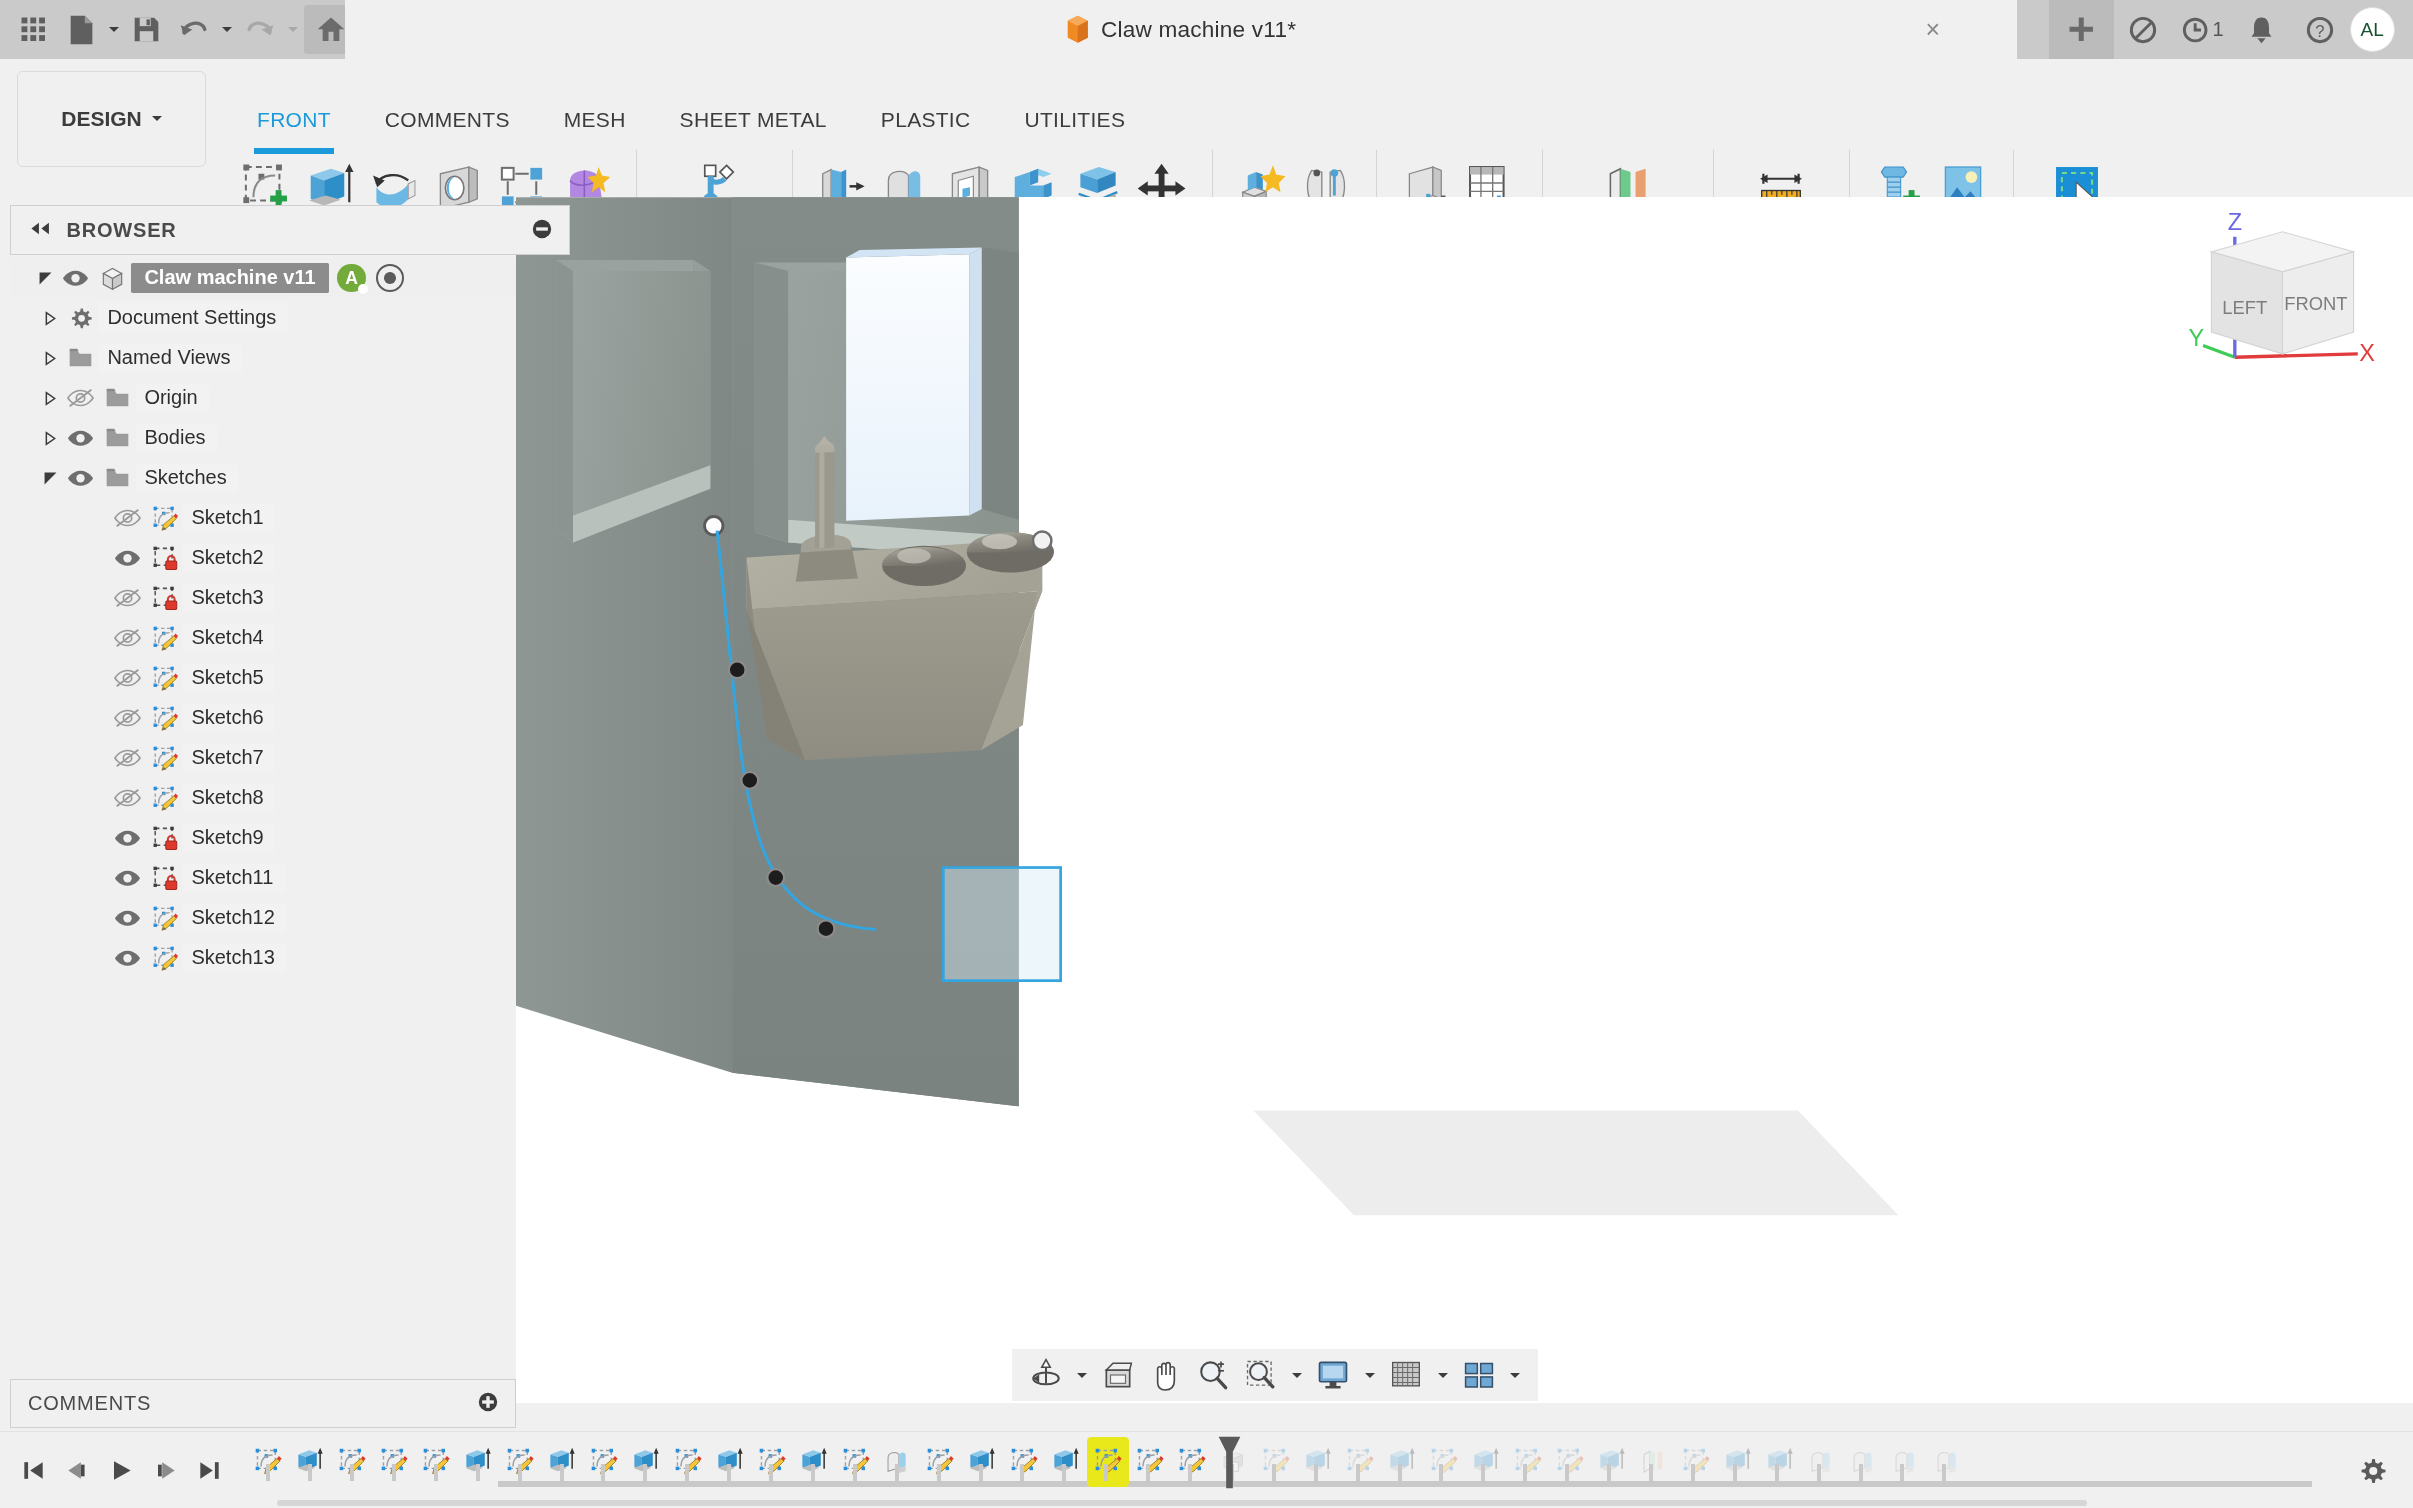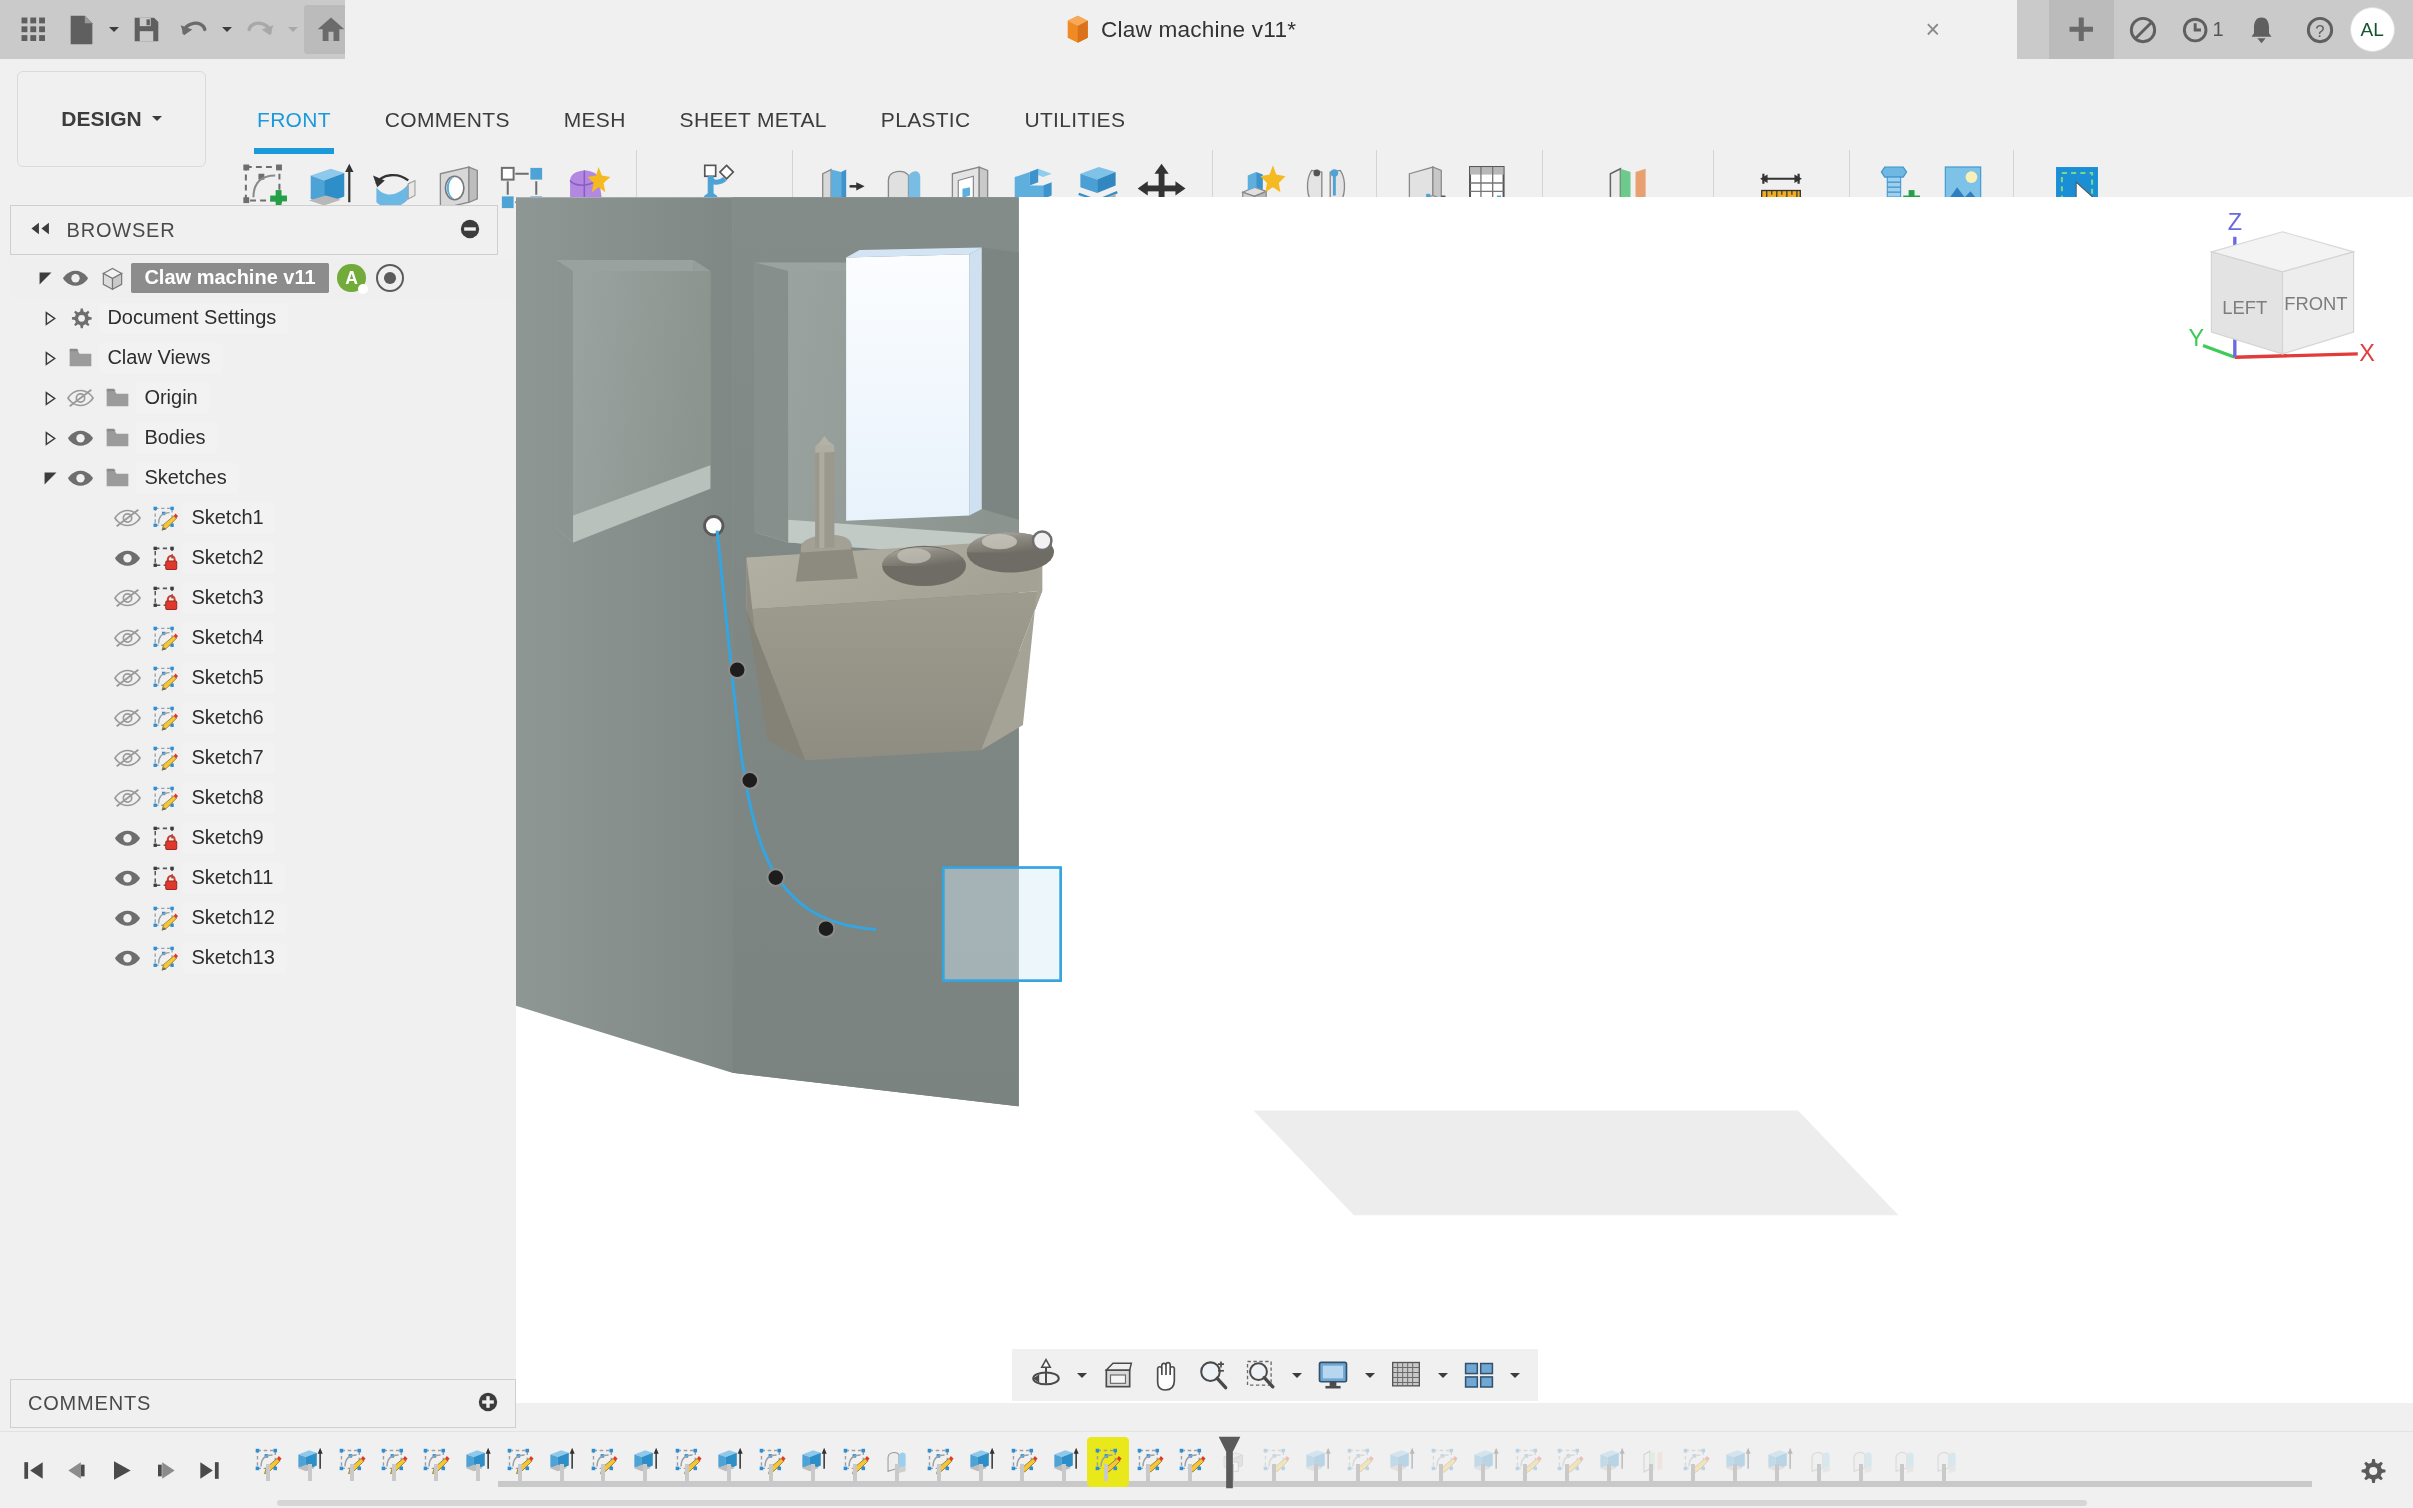--- a/index.html
+++ b/index.html
@@ -65,23 +65,23 @@
   .ribbon-body { position:absolute; left:225px; top:91px; right:0; height:99px; display:flex; align-items:flex-start; }
   .rgroup { display:flex; flex-direction:column; align-items:center; padding:0 11.7px; position:relative; }
   .rg-icons { display:flex; align-items:flex-end; gap:5px; height:69px; }
   .rg-label { font-size:17.6px; color:#3c3c3c; margin-top:1.7px; display:flex; align-items:center; gap:6.7px; letter-spacing:0.3px; }
   .rsep { width:0.8px; height:80px; background:#d4d4d4; margin:0 8.4px; align-self:flex-start; }
   .ricon { width:59px; height:62px; display:flex; align-items:center; justify-content:center; }
   .ricon svg { display:block; }
 
   
   .browser {
-    position:absolute; left:10px; top:205px; width:488px; height:50px;
+    position:absolute; left:10px; top:205px; width:560px; height:50px;
     background:#f0f0f0; border:0.8px solid #cfcfcf;
-    display:flex; align-items:center; padding:0 17px; justify-content:space-between;
+    display:flex; align-items:center; padding:0 17px; justify-content:space-between;font-weight:bold;
   }
   .browser-left { display:flex; align-items:center; gap:15px; }
   .browser-title { font-size:20px; color:#4a4a4a; letter-spacing:0.8px; }
   .tree { position:absolute; left:10px; top:258px; width:506px; }
   .node { display:flex; align-items:center; height:40px; font-size:20px; color:#2e2e2e; }
   .arrow { width:23.5px; height:40px; display:flex; align-items:center; justify-content:center; }
   .eye { width:37px; height:40px; display:flex; align-items:center; justify-content:center; }
   .nicon { width:37px; height:40px; display:flex; align-items:center; justify-content:center; }
   .nlabel { background:#f2f2f2; padding:3.4px 11.7px 4.2px 8.4px; border-radius:1.7px; white-space:nowrap; }
   .node.root .nlabel { background:#8c8c8c; color:#fff; font-weight:bold; padding:3.4px 13.4px 4.2px 13.4px; }
@@ -767,21 +767,21 @@
         <svg width="15" height="17" viewBox="0 0 18 20">
             <path d="M4 3 L14 10 L4 17 Z" fill="none" stroke="#3c3c3c" stroke-width="1.8"></path>
           </svg>
       </div>
       <div class="nicon">
         <svg width="25" height="22" viewBox="0 0 30 26">
             <path d="M2 4 H11 L14 8 H28 V23 H2 Z" fill="#9b9b9b"></path>
             <path d="M2 2 H11 L13 5 H2 Z" fill="#8a8a8a"></path>
           </svg>
       </div>
-      <span class="nlabel">Claw Views</span>
+      <span class="nlabel">Named Views</span>
     </div>
 
     <div class="node" style="padding-left:28.5px">
       <div class="arrow closed">
         <svg width="15" height="17" viewBox="0 0 18 20">
             <path d="M4 3 L14 10 L4 17 Z" fill="none" stroke="#3c3c3c" stroke-width="1.8"></path>
           </svg>
       </div>
       <div class="eye">
         <svg width="27" height="20" viewBox="0 0 32 24">

